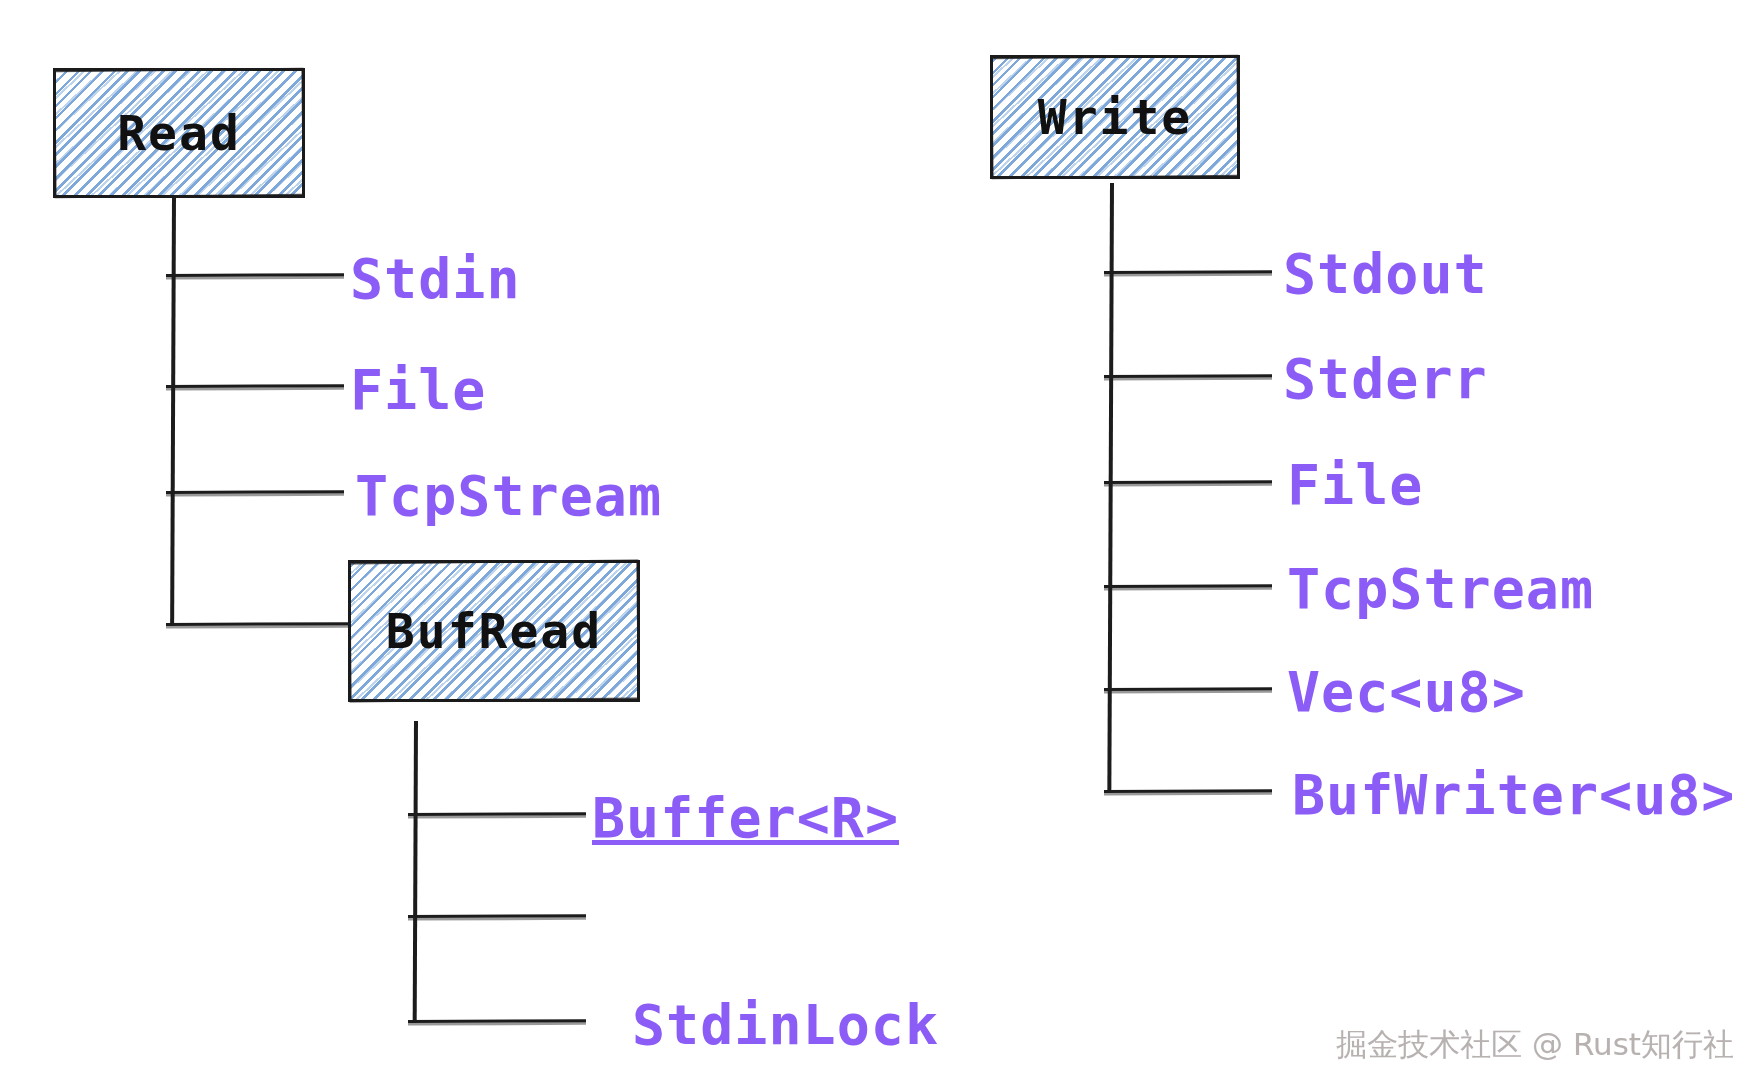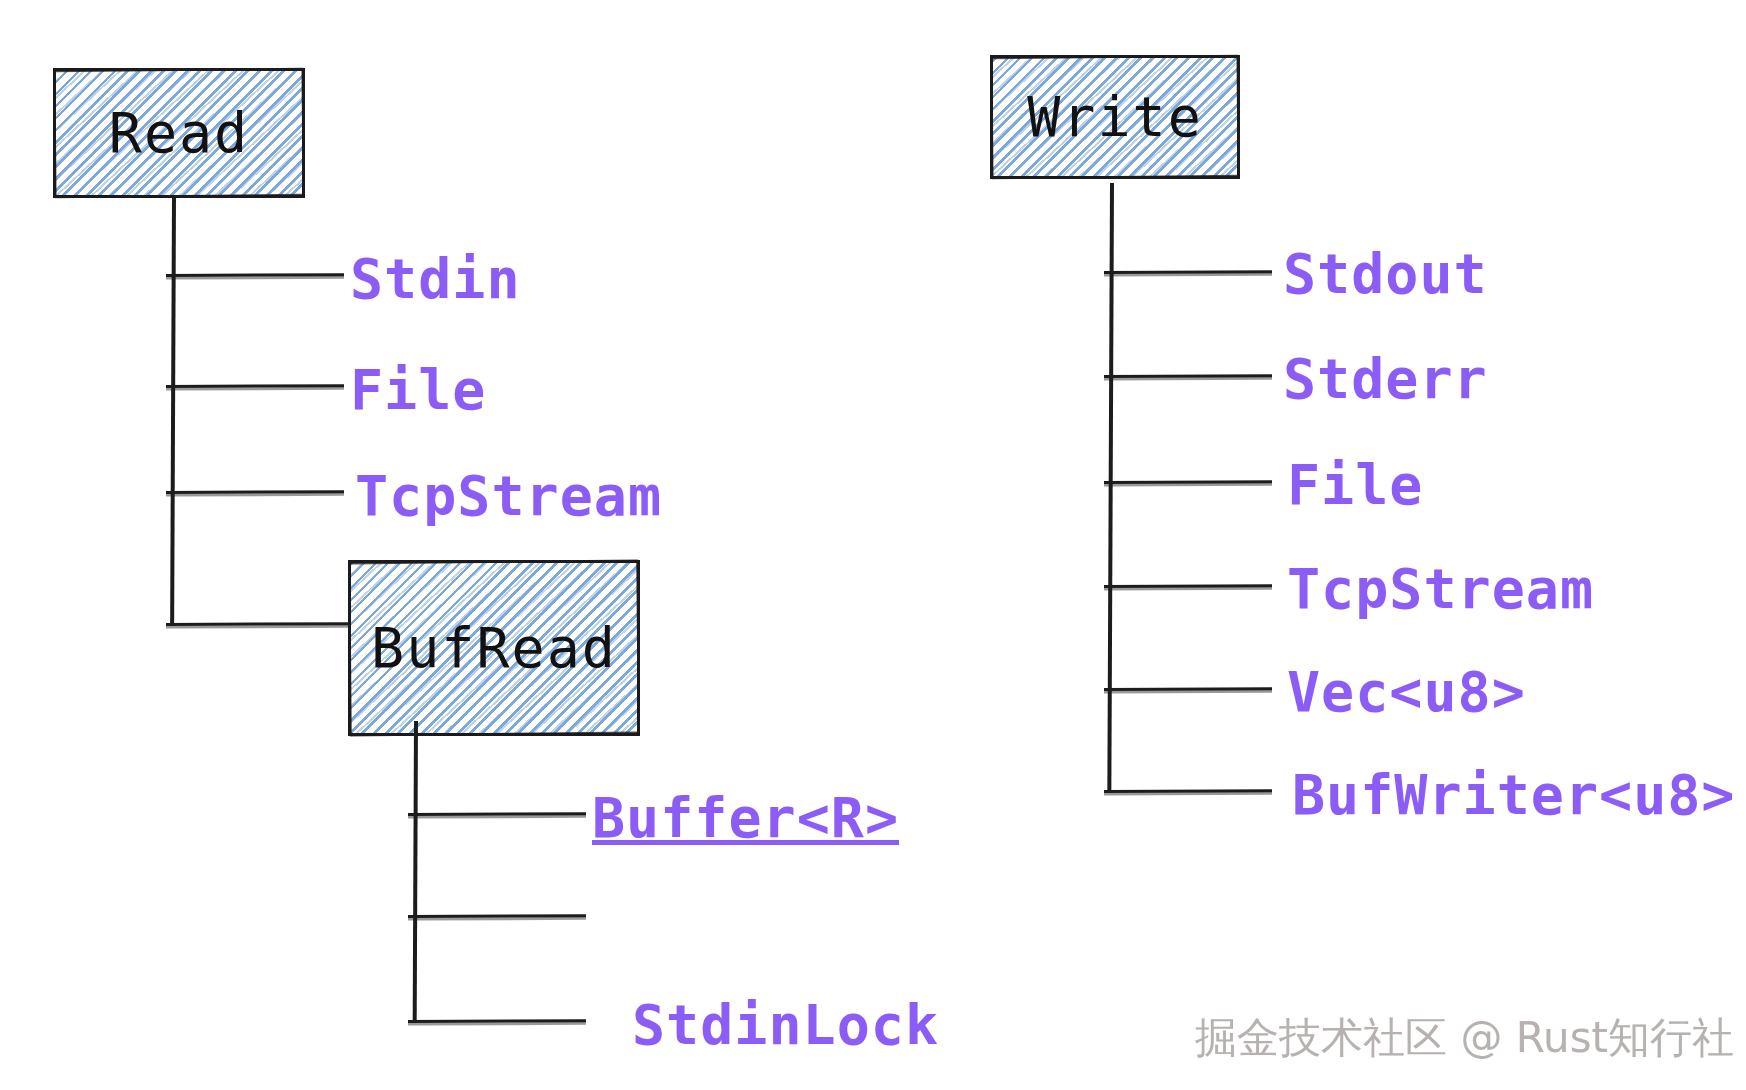--- a/index.html
+++ b/index.html
@@ -21,21 +21,21 @@
     display:flex;align-items:center;justify-content:center;
     box-sizing:border-box;
   }
   .trait-box::after{
     content:"";position:absolute;inset:-2px;
     border:2.5px solid rgba(27,27,27,.8);
     transform:rotate(-0.55deg);
     pointer-events:none;
   }
   .trait-title{
-    font-weight:normal;font-size:55px;color:#111;letter-spacing:2px;
+    font-weight:bold;font-size:48px;color:#111;letter-spacing:2px;
     position:relative;z-index:2;
   }
   
   .vline{
     position:absolute;width:3.5px;background:#1c1c1c;
     transform:rotate(0.25deg);transform-origin:top center;
   }
   .hline{
     position:absolute;height:2.6px;background:#1c1c1c;
     box-shadow:0 2.6px 0 rgba(28,28,28,.45);
@@ -43,21 +43,21 @@
   }
   
   .leaf{
     position:absolute;transform:translateY(-50%);
     font-weight:bold;font-size:55px;color:#8b5cf6;
     white-space:nowrap;letter-spacing:1px;
   }
   .watermark{
     position:absolute;right:12px;bottom:24px;
     font-family:"DejaVu Sans",sans-serif;
-    font-size:42px;color:#b7b1b0;
+    font-size:31px;color:#b7b1b0;
     text-shadow:1.5px 1.5px 1px #ffffff, -0.5px -0.5px 0 rgba(0,0,0,.05);
     white-space:nowrap;
   }
 </style>
 </head>
 <body>
 
 <div class="canvas">
 
   <div class="trait-box" style="left:53px;top:68px;width:252px;height:130px;">
@@ -68,21 +68,21 @@
 
   <div class="hline" style="left:166px;top:274px;width:178px;"></div>
   <div class="hline" style="left:166px;top:385px;width:178px;"></div>
   <div class="hline" style="left:166px;top:491px;width:178px;"></div>
   <div class="hline" style="left:166px;top:623px;width:184px;"></div>
 
   <div class="leaf" style="left:350px;top:279px;">Stdin</div>
   <div class="leaf" style="left:350px;top:390px;">File</div>
   <div class="leaf" style="left:355px;top:496px;">TcpStream</div>
 
-  <div class="trait-box" style="left:348px;top:560px;width:292px;height:176px;">
+  <div class="trait-box" style="left:348px;top:560px;width:292px;height:142px;">
     <span class="trait-title">BufRead</span>
   </div>
 
   <div class="vline" style="left:414px;top:721px;height:302px;"></div>
 
   <div class="hline" style="left:408px;top:813px;width:178px;"></div>
   <div class="hline" style="left:408px;top:915px;width:178px;"></div>
   <div class="hline" style="left:408px;top:1020px;width:178px;"></div>
 
   <div class="leaf" style="left:592px;top:818px;text-decoration:underline;">Buffer&lt;R&gt;</div>

